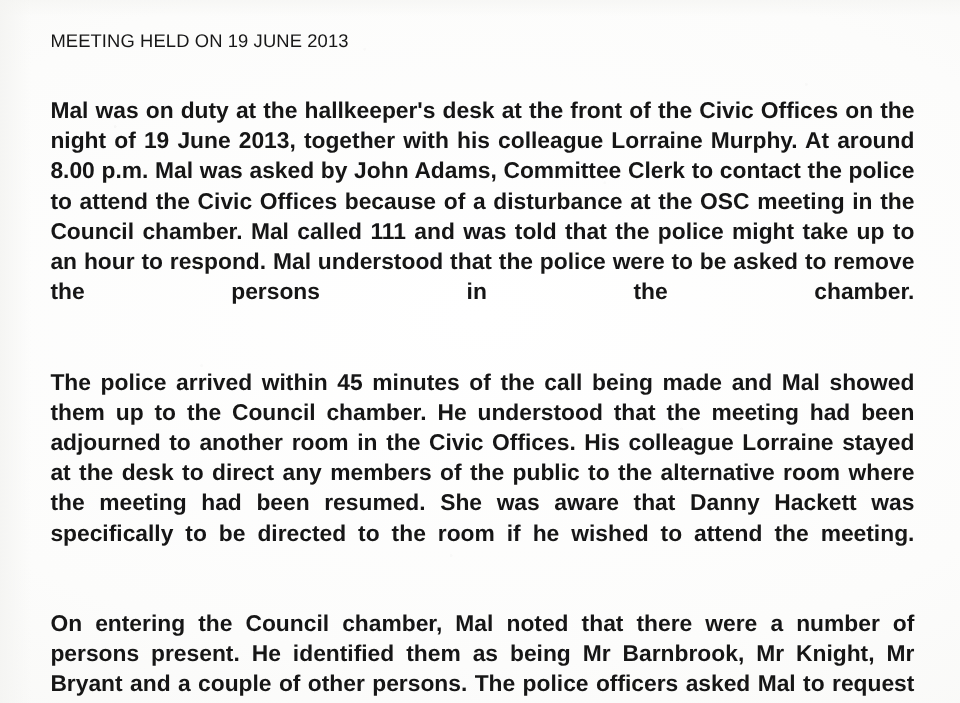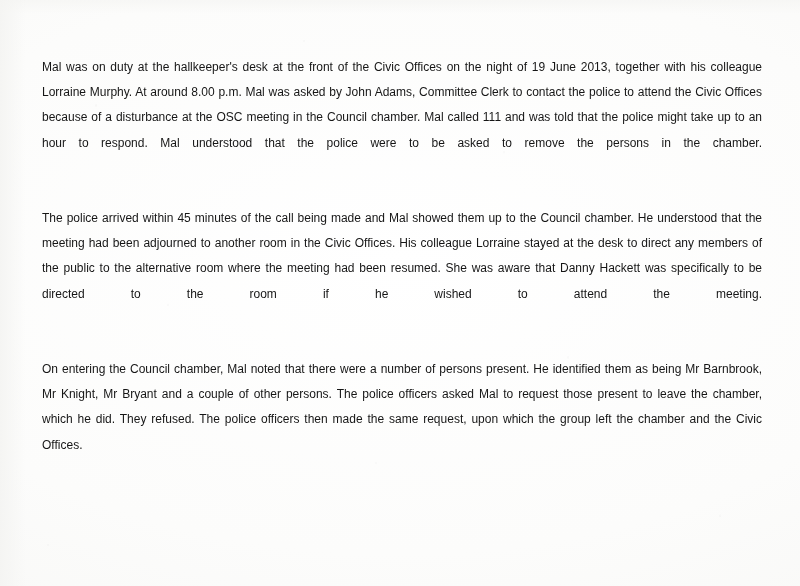--- a/index.html
+++ b/index.html
@@ -77,27 +77,28 @@
   .doc-heading .hline {
     display: block;
     white-space: nowrap;
   }
 
   
   .body-copy {
     margin-top: 33px;
   }
   .para {
-    font-size: 12px;
+    font-size: 19px;
     line-height: 25.2px;
     text-align: justify;
     text-justify: inter-word;
     margin: 0 4px 25px 0;
     color: #161616;
     word-spacing: .2px;
+    font-weight: bold;
   }
   .para:last-child {
     margin-bottom: 0;
   }
   
   .para::after {
     content: "";
     display: inline-block;
     width: 100%;
   }
@@ -107,20 +108,21 @@
 
 <div class="page">
 
   <div class="scan-edge-top"></div>
   <div class="scan-edge-left"></div>
   <div class="scan-noise"></div>
 
   <div class="content">
 
     <h1 class="doc-heading">
+      <span class="hline">MEETING HELD ON 19 JUNE 2013</span>
     </h1>
 
     <div class="body-copy">
       <p class="para">Mal was on duty at the hallkeeper's desk at the front of the Civic Offices on the night of 19 June 2013, together with his colleague Lorraine Murphy. At around 8.00 p.m. Mal was asked by John Adams, Committee Clerk to contact the police to attend the Civic Offices because of a disturbance at the OSC meeting in the Council chamber. Mal called 111 and was told that the police might take up to an hour to respond. Mal understood that the police were to be asked to remove the persons in the chamber.</p>
       <p class="para">The police arrived within 45 minutes of the call being made and Mal showed them up to the Council chamber. He understood that the meeting had been adjourned to another room in the Civic Offices. His colleague Lorraine stayed at the desk to direct any members of the public to the alternative room where the meeting had been resumed. She was aware that Danny Hackett was specifically to be directed to the room if he wished to attend the meeting.</p>
       <p class="para">On entering the Council chamber, Mal noted that there were a number of persons present. He identified them as being Mr Barnbrook, Mr Knight, Mr Bryant and a couple of other persons. The police officers asked Mal to request those present to leave the chamber, which he did. They refused. The police officers then made the same request, upon which the group left the chamber and the Civic Offices.</p>
 
     </div>
 
   </div>

